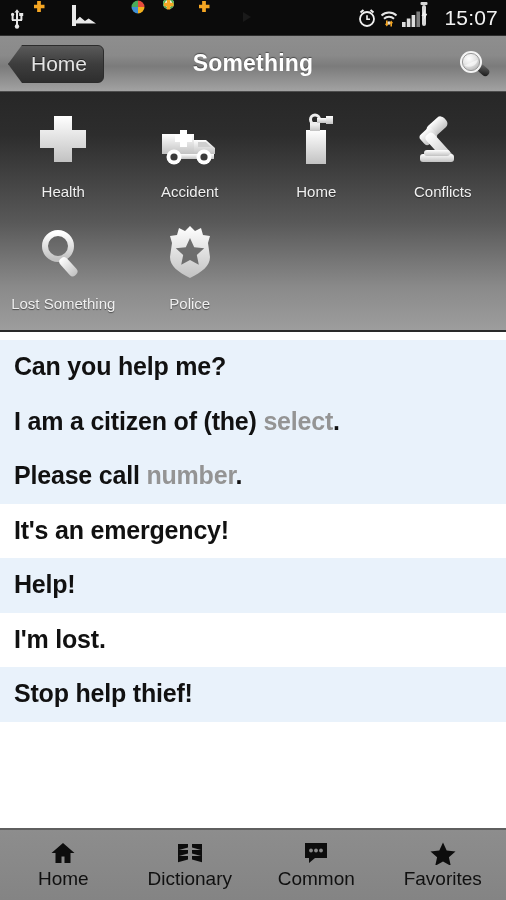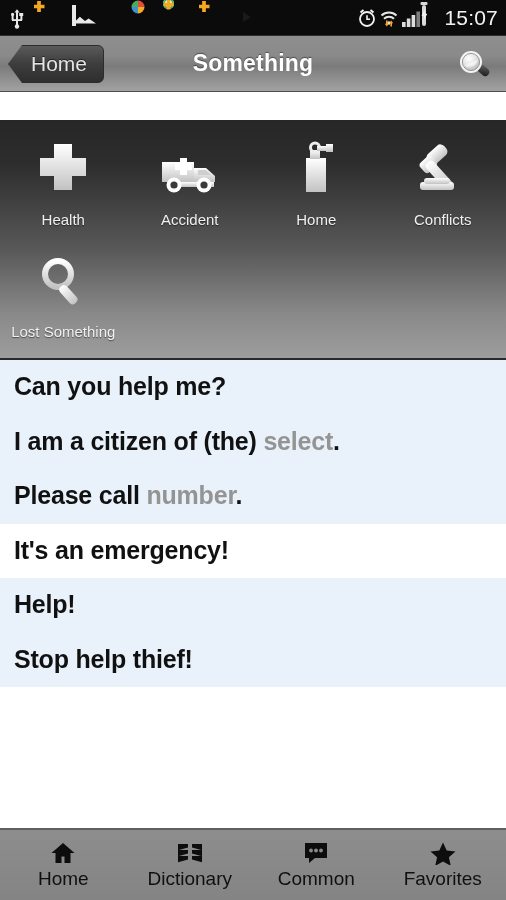--- a/index.html
+++ b/index.html
@@ -128,40 +128,40 @@
     position: absolute; right: 8px; top: 12px;
     width: 46px; height: 34px;
   }
 
   
   .panel {
     flex: 0 0 240px;
     background: linear-gradient(180deg, #272727 0%, #2d2d2d 18%, #595959 55%, #8a8a8a 82%, #9d9d9d 100%);
     border-bottom: 2px solid #2a2a2a;
     padding: 8px 0 0 0;
-    margin-top: 28px;
   }
   .grid-row { display: flex; }
   .cell {
     width: 25%; height: 112px;
     display: flex; flex-direction: column; align-items: center; justify-content: flex-start;
     padding-top: 12px;
   }
   .cell .glyph { height: 62px; display: flex; align-items: flex-end; justify-content: center; }
   .cell .caption {
     color: #f0f0f0; font-size: 15px; margin-top: 9px;
     text-shadow: 0 1px 1px rgba(0,0,0,.5);
     white-space: nowrap;
   }
 
   
   .list {
     flex: 1 1 auto;
     background: #ffffff;
     overflow: hidden;
+    margin-top: 8px;
   }
   .row {
     padding: 12px 14px 13px 14px;
     font-size: 25px; font-weight: bold; color: #111;
     line-height: 1.18;
     letter-spacing: -.2px;
   }
   .row.alt { background: #e9f2fb; }
   .row .slot { color: #949494; }
 
@@ -364,32 +364,45 @@
             <circle cx="25" cy="22" r="13" fill="none" stroke="url(#gw)" stroke-width="6"></circle>
             <rect x="31" y="32" width="9" height="22" rx="4" transform="rotate(-42 35 43)" fill="url(#gw)"></rect>
             <g transform="translate(0,108) scale(1,-0.3)" opacity=".33">
               <rect x="31" y="32" width="9" height="22" rx="4" transform="rotate(-42 35 43)" fill="#d8d8d8"></rect>
             </g>
           </svg>
         </div>
         <div class="caption">Lost Something</div>
       </div>
 
+      <div class="cell">
+        <div class="glyph">
+          <svg width="60" height="62" viewBox="0 0 60 62">
+            <path d="M30 2l5 5 6-3 2 7 7 1-2 7 2 14c0 9-8 15-20 21-12-6-20-12-20-21l2-14-2-7 7-1 2-7 6 3z" fill="url(#gw)"></path>
+            <path d="M30 14l4.2 9.2 10 1-7.4 6.8 2 9.8L30 36l-8.8 4.8 2-9.8-7.4-6.8 10-1z" fill="#6e6e6e"></path>
+            <g transform="translate(0,112) scale(1,-0.28)" opacity=".33">
+              <path d="M30 2l5 5 6-3 2 7 7 1-2 7 2 14c0 9-8 15-20 21-12-6-20-12-20-21l2-14-2-7 7-1 2-7 6 3z" fill="#dadada"></path>
+            </g>
+          </svg>
+        </div>
+        <div class="caption">Police</div>
+      </div>
 
       <div class="cell"></div>
       <div class="cell"></div>
     </div>
   </div>
 
   <div class="list">
     <div class="row alt"><span><span>Can you help me?</span></span></div>
     <div class="row alt"><span><span>I am a citizen of (the) </span><span class="slot">select</span><span>.</span></span></div>
     <div class="row alt"><span><span>Please call </span><span class="slot">number</span><span>.</span></span></div>
     <div class="row"><span><span>It's an emergency!</span></span></div>
     <div class="row alt"><span><span>Help!</span></span></div>
+    <div class="row"><span><span>I'm lost.</span></span></div>
     <div class="row alt"><span><span>Stop help thief!</span></span></div>
   </div>
 
   <div class="nav">
     <div class="nav-item">
       <span class="nav-glyph">
         <svg width="26" height="24" viewBox="0 0 26 24">
             <path d="M13 2L1.5 12h4V22h6v-6.5h3V22h6V12h4z" fill="#0d0d0d"></path>
           </svg>
       </span>

